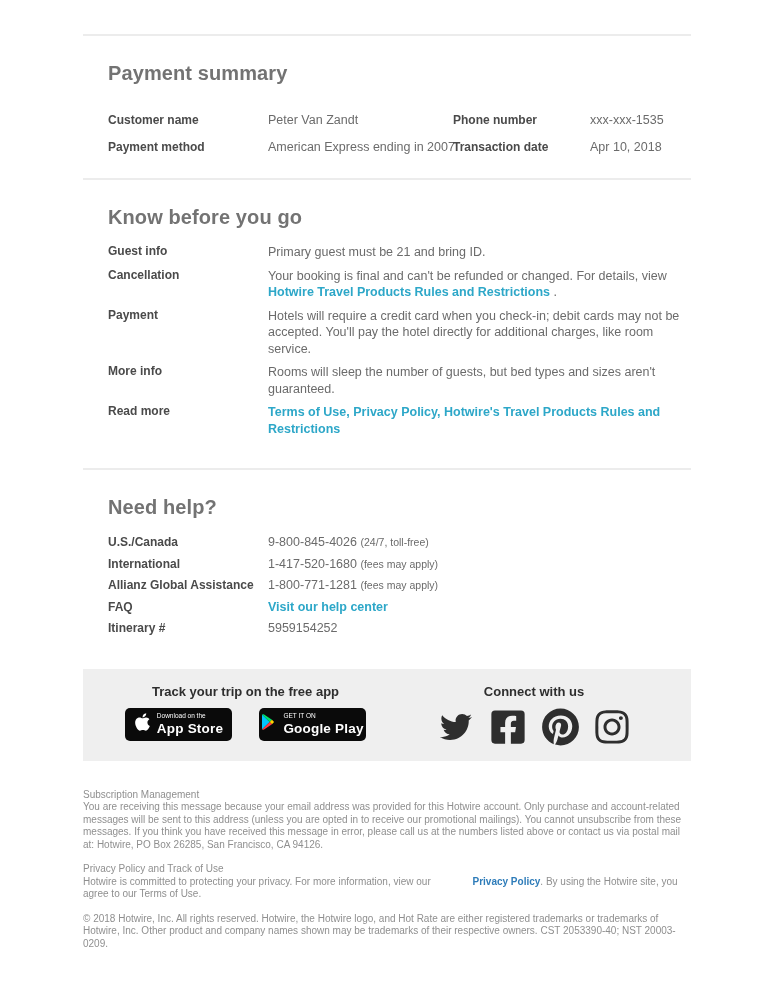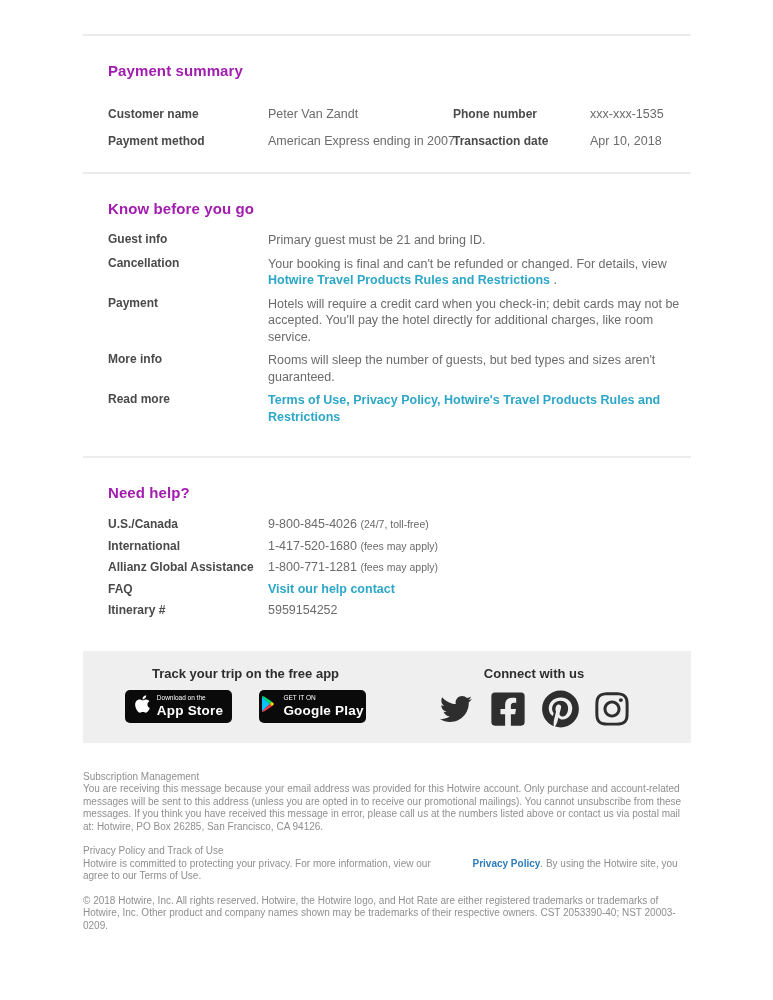--- a/index.html
+++ b/index.html
@@ -16,23 +16,23 @@
     padding-top: 34px;
   }
   .divider {
     border: none;
     height: 2px;
     background: #ececec;
     width: 100%;
   }
   section { padding: 26px 0 24px 25px; }
   h2 {
-    font-size: 15px;
-    font-weight: bold;
-    color: #a21caf;
+    font-size: 20px;
+    font-weight: bold;
+    color: #737373;
     margin-bottom: 15px;
     letter-spacing: 0.1px;
   }
   .label {
     font-weight: bold;
     font-size: 12px;
     color: #4a4a4a;
   }
   .val { font-size: 12.5px; color: #6b6b6b; }
 
@@ -191,21 +191,21 @@
       <div class="val"><span>1-417-520-1680</span> <span class="nh-note">(fees may apply)</span></div>
     </div>
 
     <div class="nh-row">
       <div class="label">Allianz Global Assistance</div>
       <div class="val"><span>1-800-771-1281</span> <span class="nh-note">(fees may apply)</span></div>
     </div>
 
     <div class="nh-row">
       <div class="label">FAQ</div>
-      <div class="val"><a class="teal">Visit our help contact</a></div>
+      <div class="val"><a class="teal">Visit our help center</a></div>
     </div>
 
     <div class="nh-row">
       <div class="label">Itinerary #</div>
       <div class="val">5959154252</div>
     </div>
   </section>
 
   <div class="band">
     <div>

